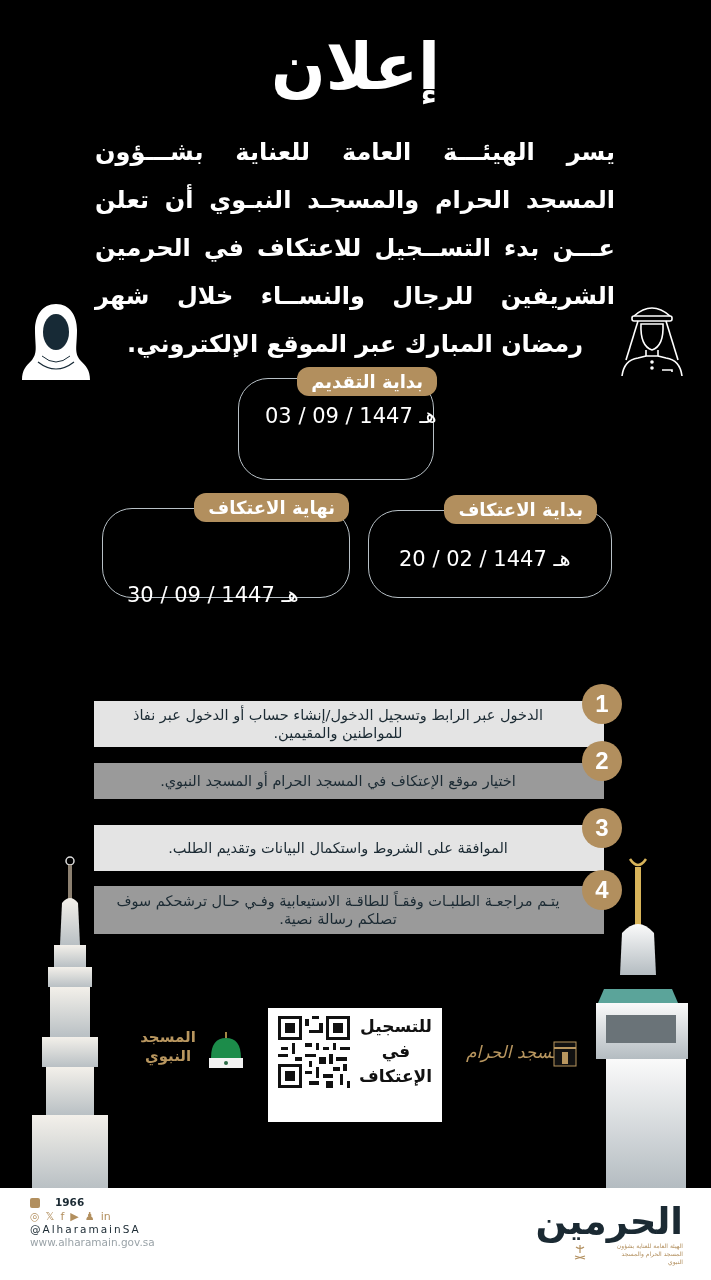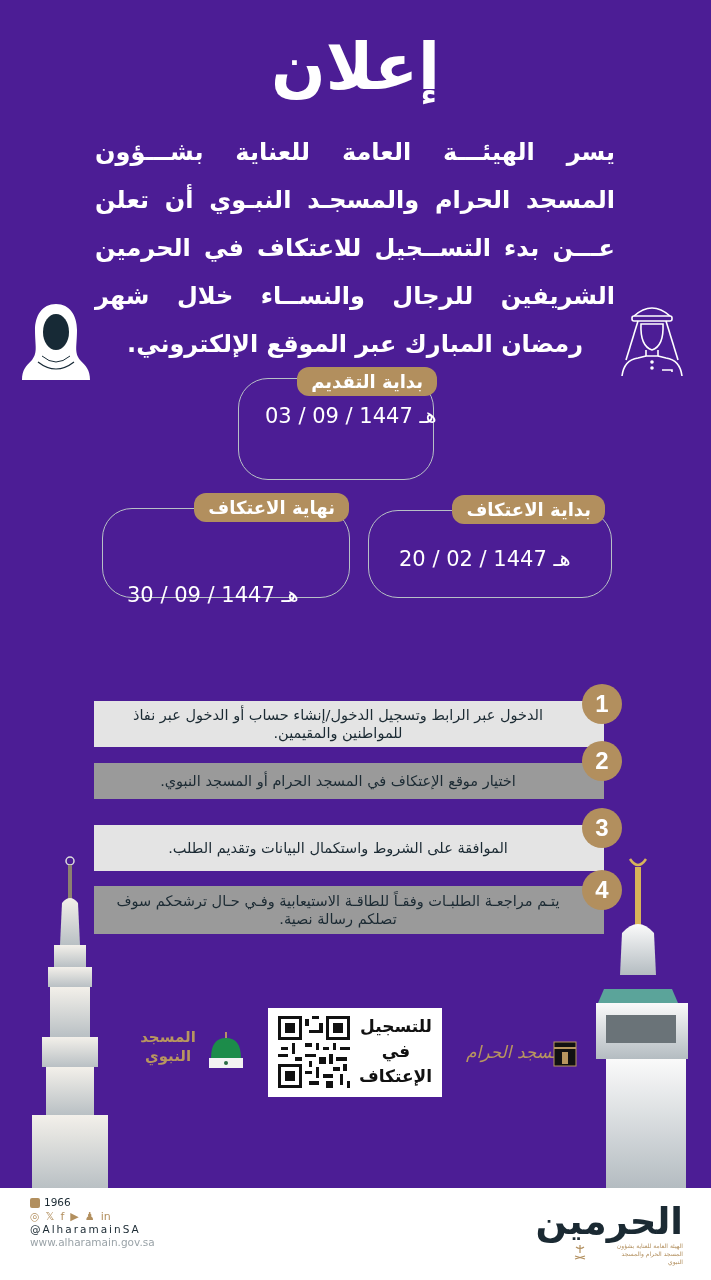--- a/index.html
+++ b/index.html
@@ -5,21 +5,21 @@
   * { box-sizing: border-box; margin: 0; padding: 0; }
   html, body { width: 711px; height: 1280px; overflow: hidden; }
   body {
     font-family: "DejaVu Sans", "Liberation Sans", sans-serif;
     background: #172a36;
     position: relative;
     color: #fff;
   }
   .poster {
     position: absolute; left: 0; top: 0; width: 711px; height: 1188px;
-    background: #4c1d95;
+    background: #000000;
     text-decoration: underline;
   }
   .title {
     position: absolute; top: 30px; left: 0; width: 711px; text-align: center;
     font-size: 64px; font-weight: bold; color: #fff; direction: rtl;
     font-family: "DejaVu Sans", sans-serif;
   }
   .intro {
     position: absolute; top: 128px; left: 95px; width: 520px;
     direction: rtl; text-align: justify; text-align-last: center;
@@ -52,21 +52,21 @@
   .clock-box {
     position: absolute; right: 0; top: 0; width: 34px; height: 30px;
     background: #fff; border-radius: 0 6px 6px 0;
     display: flex; align-items: center; justify-content: center;
   }
   .time-text {
     position: absolute; left: 10px; top: 2px; font-size: 21px; color: #1b2a33;
     white-space: nowrap;
   }
   .start { left: 368px; top: 510px; width: 244px; height: 88px; }
-  .start .card-label { right: 6px; top: -16px; }
+  .start .card-label { right: 14px; top: -16px; }
   .start .card-date { left: 30px; top: 36px; }
   .end { left: 102px; top: 508px; width: 248px; height: 90px; }
   .end .card-label { right: 0px; top: -16px; }
   .end .card-date { left: 24px; top: 38px; margin-top: 36px; }
 
   .step { position: absolute; left: 94px; width: 520px; direction: rtl; }
   .step-box {
     position: absolute; left: 0; top: 0; width: 510px; height: 100%;
     display: flex; align-items: center; justify-content: center;
     text-align: center; color: #1b2a33; font-size: 14.5px; line-height: 18px;
@@ -85,21 +85,21 @@
   .s1 { top: 681px; height: 46px; }
   .s2 { top: 743px; height: 36px; }
   .s3 { top: 805px; height: 46px; }
   .s4 { top: 866px; height: 48px; }
 
   .minaret { position: absolute; }
   .minaret-left { left: 28px; top: 855px; width: 80px; height: 333px; }
   .minaret-right { left: 590px; top: 855px; width: 130px; height: 333px; }
 
   .qr-card {
-    position: absolute; left: 268px; top: 1008px; width: 174px; height: 89px;
+    position: absolute; left: 268px; top: 1008px; width: 174px; height: 114px;
     background: #fff; direction: rtl; padding-left: 32px;
   }
   .qr-label {
     position: absolute; right: 10px; top: 6px; width: 72px; text-align: center;
     color: #111; font-weight: bold; font-size: 17px; line-height: 25px;
   }
   .qr-code { position: absolute; left: 10px; top: 8px; width: 72px; height: 72px; }
 
   .logo-nabawi { position: absolute; left: 135px; top: 1028px; width: 110px; height: 44px; direction: rtl; }
   .logo-nabawi-text {
@@ -113,21 +113,21 @@
     font-style: italic; font-family: "DejaVu Serif", serif; white-space: nowrap;
   }
   .kaaba { position: absolute; right: 0; top: 0; width: 26px; height: 30px; }
 
   .footer {
     position: absolute; left: 0; top: 1188px; width: 711px; height: 92px;
     background: #fff;
   }
   .contact { position: absolute; left: 30px; top: 8px; width: 150px; }
   .contact-line { font-size: 10.5px; line-height: 13px; color: #1b2a33; white-space: nowrap; }
-  .phone-line { display: flex; align-items: center; gap: 4px; }
+  .phone-line { display: flex; align-items: center; gap: 15px; font-weight: bold; }
   .phone-icon-box { width: 10px; height: 10px; background: #b28f5e; border-radius: 2px; display: inline-block; }
   .social-row { display: flex; gap: 6px; align-items: center; color: #b28f5e; font-size: 11px; height: 14px; }
   .handle { letter-spacing: 2px; }
   .site { color: #9aa3a8; font-size: 10.5px; }
   .brand { position: absolute; right: 28px; top: 18px; width: 110px; direction: rtl; text-align: right; }
   .brand-name { font-size: 37px; font-weight: bold; color: #1b2a33; line-height: 32px; }
   .brand-sub { font-size: 6px; color: #b28f5e; line-height: 8px; margin-top: 4px; width: 78px; display: inline-block; text-align: right; }
   .emblem { position: absolute; left: 0; top: 38px; width: 14px; height: 16px; }
 </style>
 </head>

